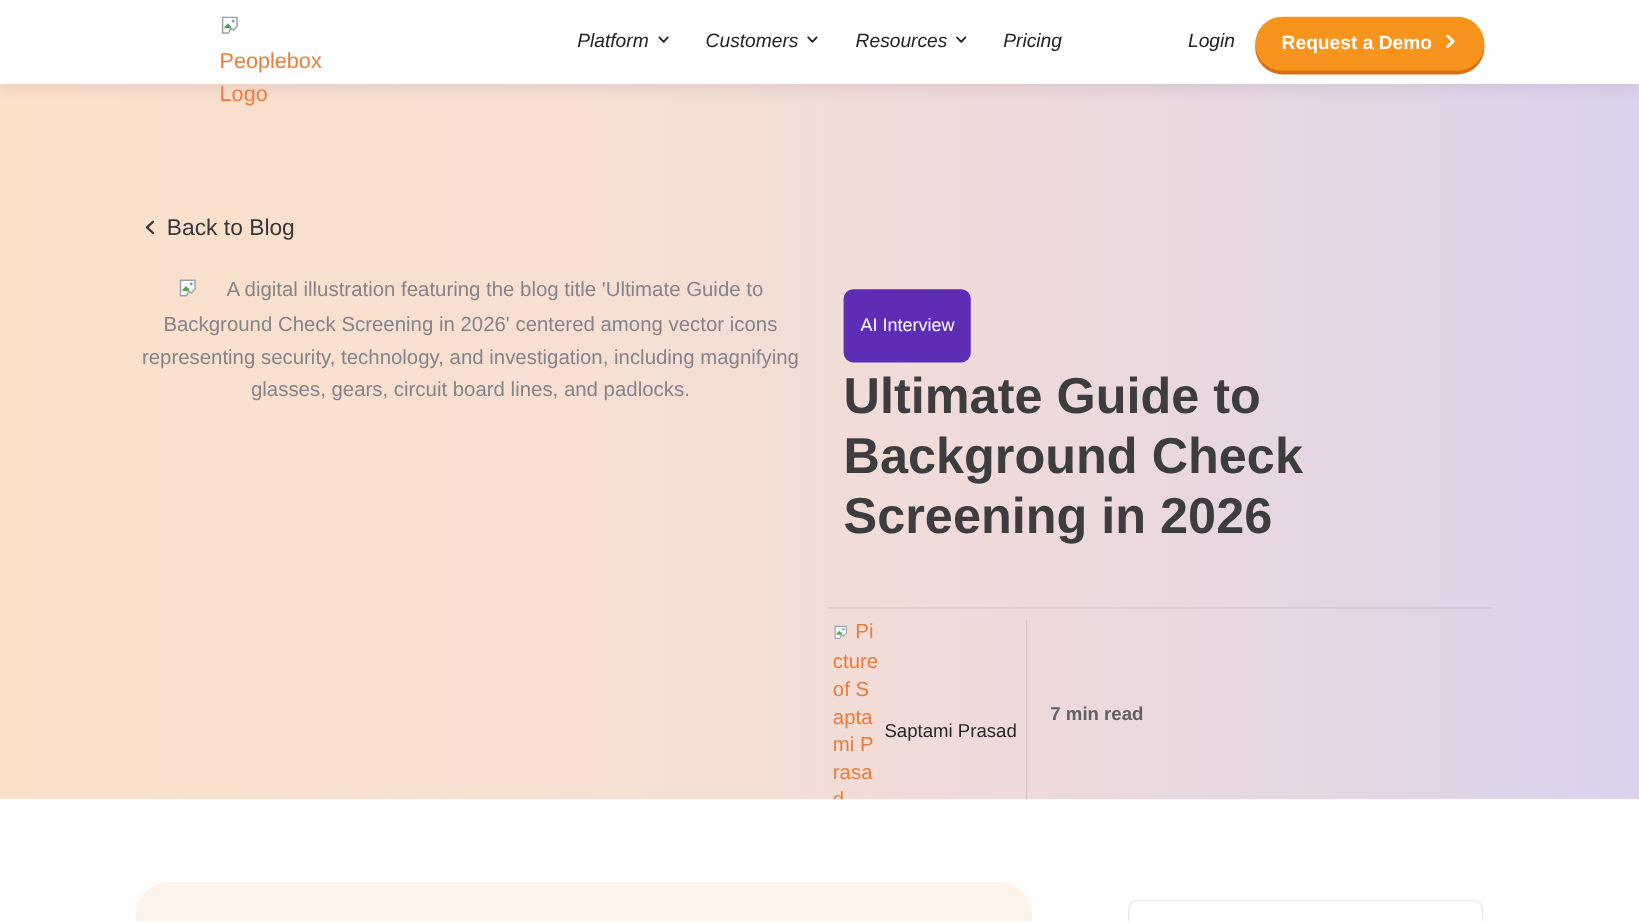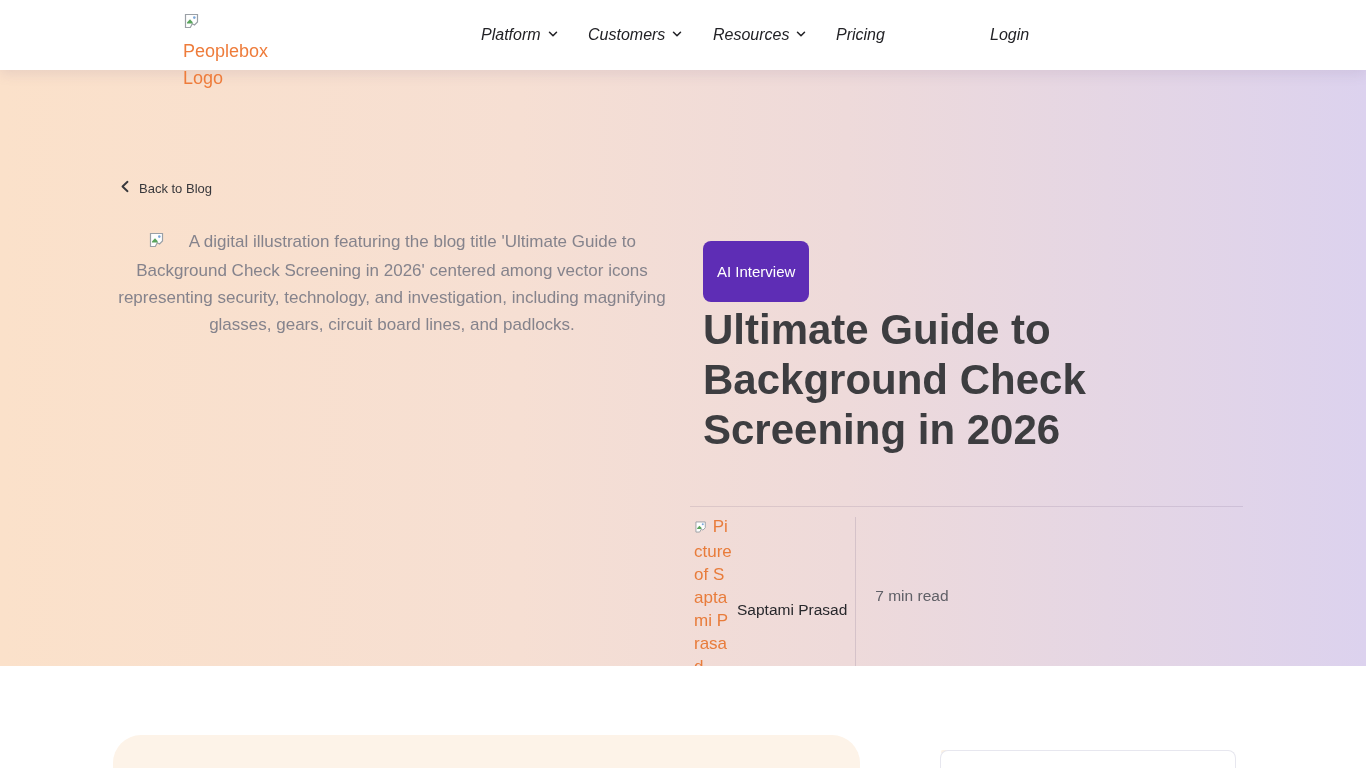--- a/index.html
+++ b/index.html
@@ -41,21 +41,21 @@
   }
 
   
   .hero {
     position: absolute; left: 0; top: 70px; width: 1366px; height: 596px;
     background: linear-gradient(90deg, #fbe1ca 0%, #f6dfd3 38%, #eedada 62%, #dcd2ee 100%);
   }
   .back-link {
     position: absolute; left: 119px; top: 110px;
     display: flex; align-items: center; gap: 7px;
-    font-size: 13px; color: #38383c; cursor: pointer;
+    font-size: 19px; color: #38383c; cursor: pointer;
   }
 
   
   .hero-image-alt {
     position: absolute; left: 113px; top: 158px; width: 558px;
     text-align: center; color: #85838c; font-size: 17px; line-height: 27px;
   }
   .hero-image-alt .broken-ico { margin-right: 18px; vertical-align: -2px; }
 
   
@@ -79,21 +79,21 @@
   .meta-cell { display: flex; align-items: center; }
   .meta-cell + .meta-cell { border-left: 1px solid rgba(90, 70, 110, 0.16); }
   .author-cell { padding-right: 8px; gap: 5px; }
   .avatar-alt {
     width: 38px; color: #e87c3b; font-size: 17px; line-height: 23px;
     word-break: break-all; text-align: left;
   }
   .avatar-alt .broken-ico { vertical-align: -2px; }
   .author-name { font-size: 15.5px; color: #28282c; white-space: nowrap; margin-top: 27px; }
   .date-cell { padding: 0 19px; font-size: 15.5px; color: #606067; white-space: nowrap; }
-  .read-cell { padding: 0 19px; font-size: 15.5px; color: #606067; white-space: nowrap; }
+  .read-cell { padding: 0 19px; font-size: 15.5px; color: #606067; white-space: nowrap; font-weight: bold; }
 
   
   .below { position: absolute; left: 0; top: 666px; width: 1366px; height: 102px; background: #ffffff; }
   .content-card {
     position: absolute; left: 113px; top: 69px; width: 747px; height: 33px;
     background: #fdf3e8; border-radius: 28px 28px 0 0;
   }
   .side-card {
     position: absolute; left: 940px; top: 84px; width: 296px; height: 18px;
     background: #ffffff; border: 1px solid #e7e7ef; border-bottom: none;
@@ -149,20 +149,28 @@
   </div>
 
   <div class="nav-item nav-pricing">
     <span>Pricing</span>
   </div>
 
   <div class="nav-item nav-login">
     <span>Login</span>
   </div>
 
+  <button class="cta-btn">
+    <span>Request a Demo</span>
+    <span>
+      <svg width="13" height="13" viewBox="0 0 13 13">
+          <path d="M4.5 2.2 L9 6.5 L4.5 10.8" stroke="#ffffff" stroke-width="2.4" fill="none" stroke-linecap="round" stroke-linejoin="round"></path>
+        </svg>
+    </span>
+  </button>
 </div>
 
 <div class="hero">
 
   <div class="back-link">
     <span>
       <svg width="13" height="13" viewBox="0 0 13 13">
           <path d="M8.5 1.8 L3.5 6.5 L8.5 11.2" stroke="#38383c" stroke-width="1.9" fill="none" stroke-linecap="round" stroke-linejoin="round"></path>
         </svg>
     </span>

